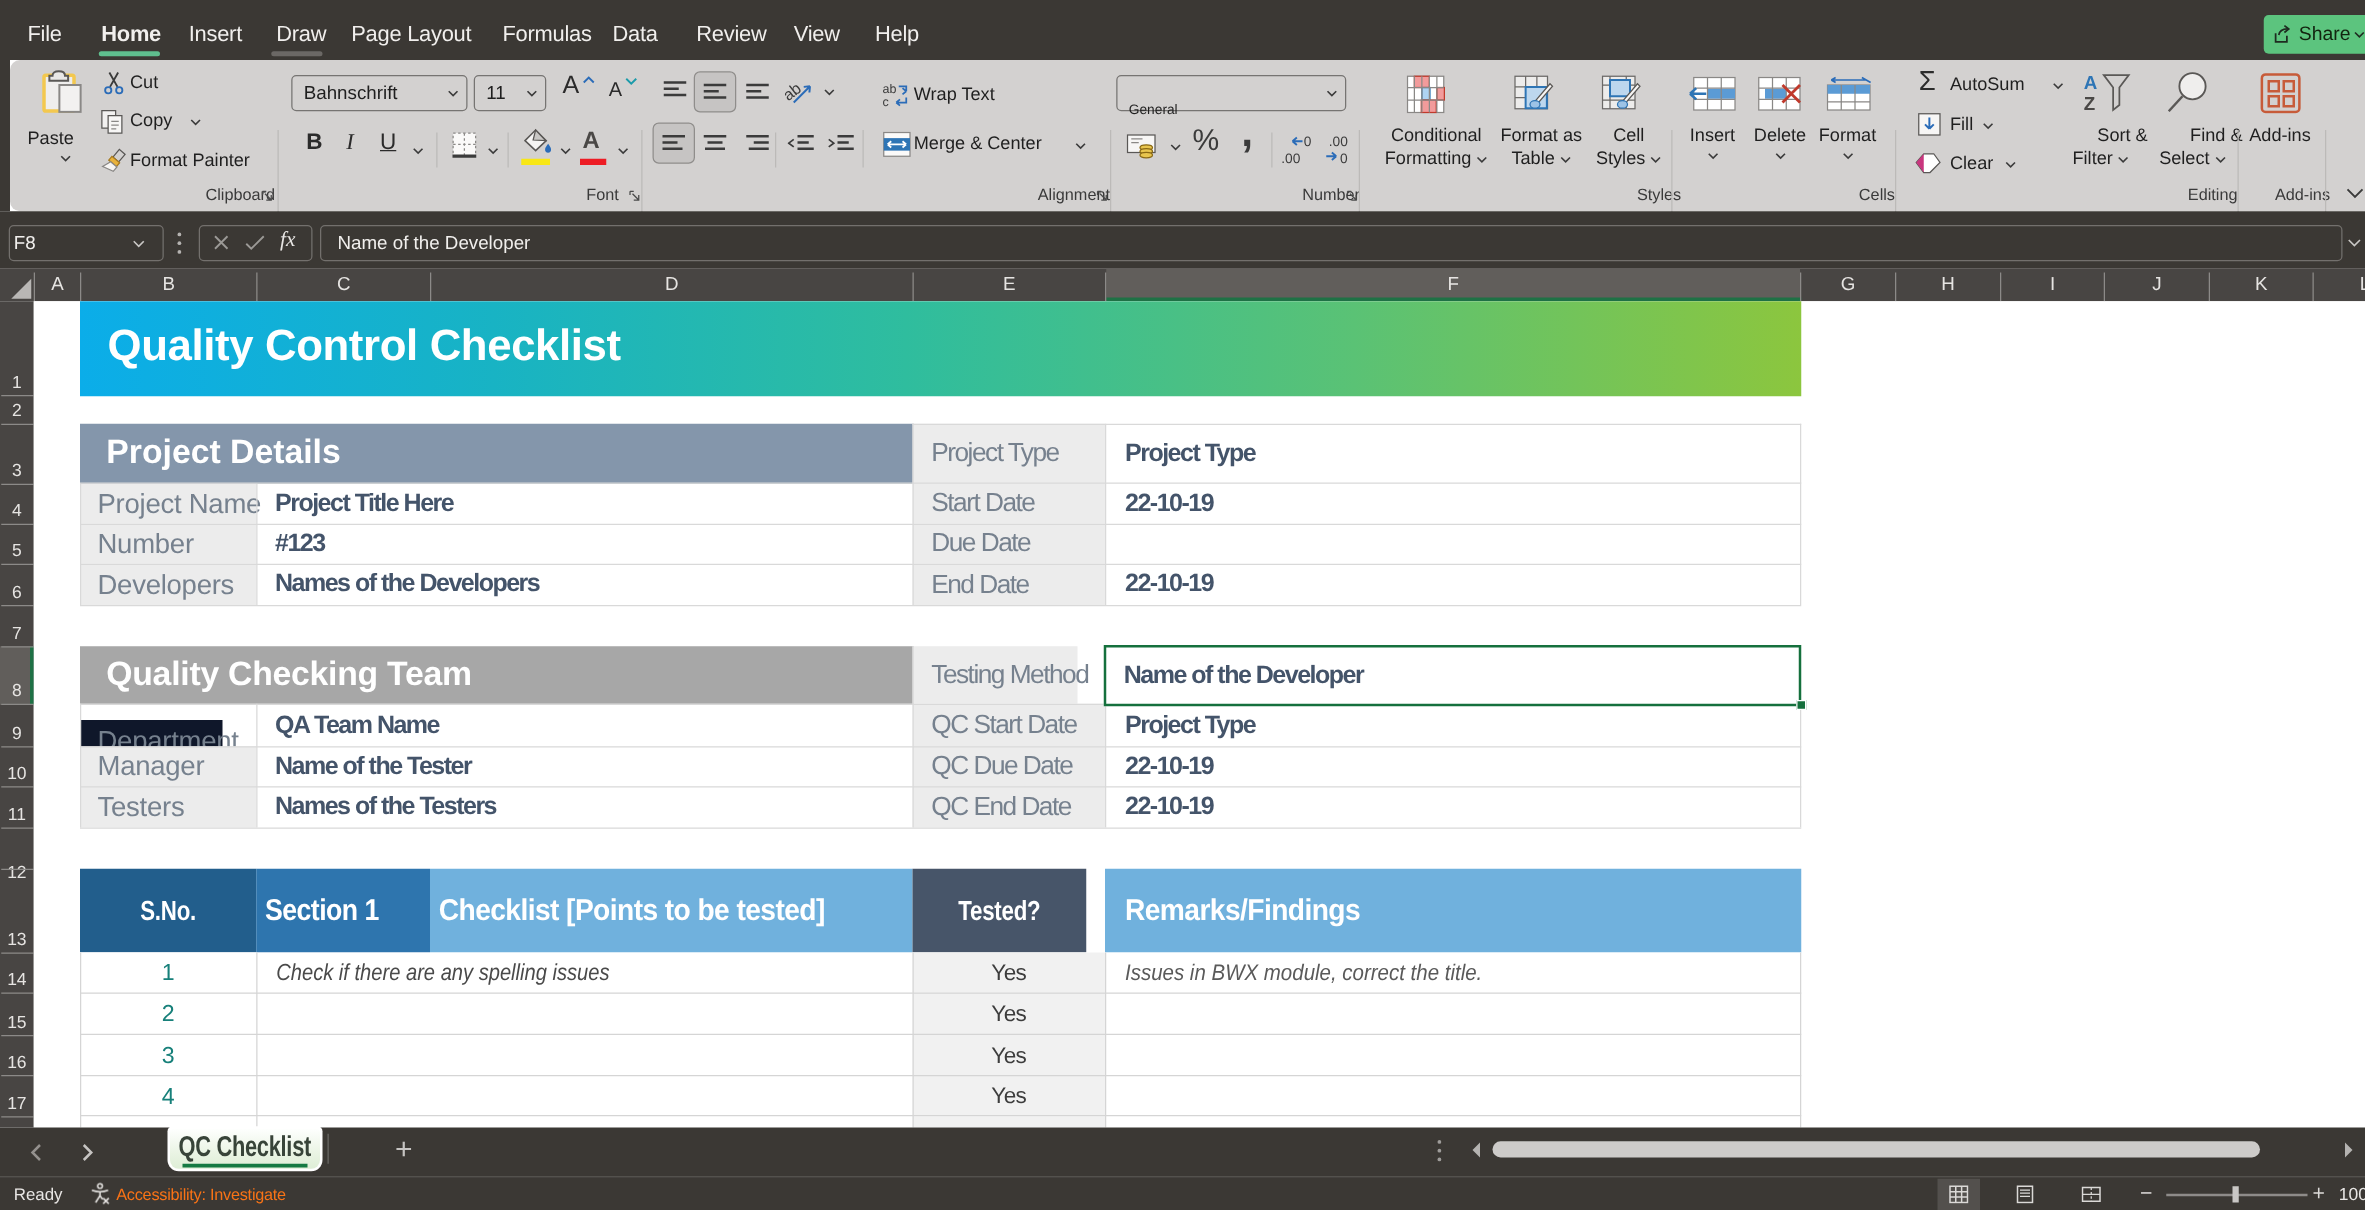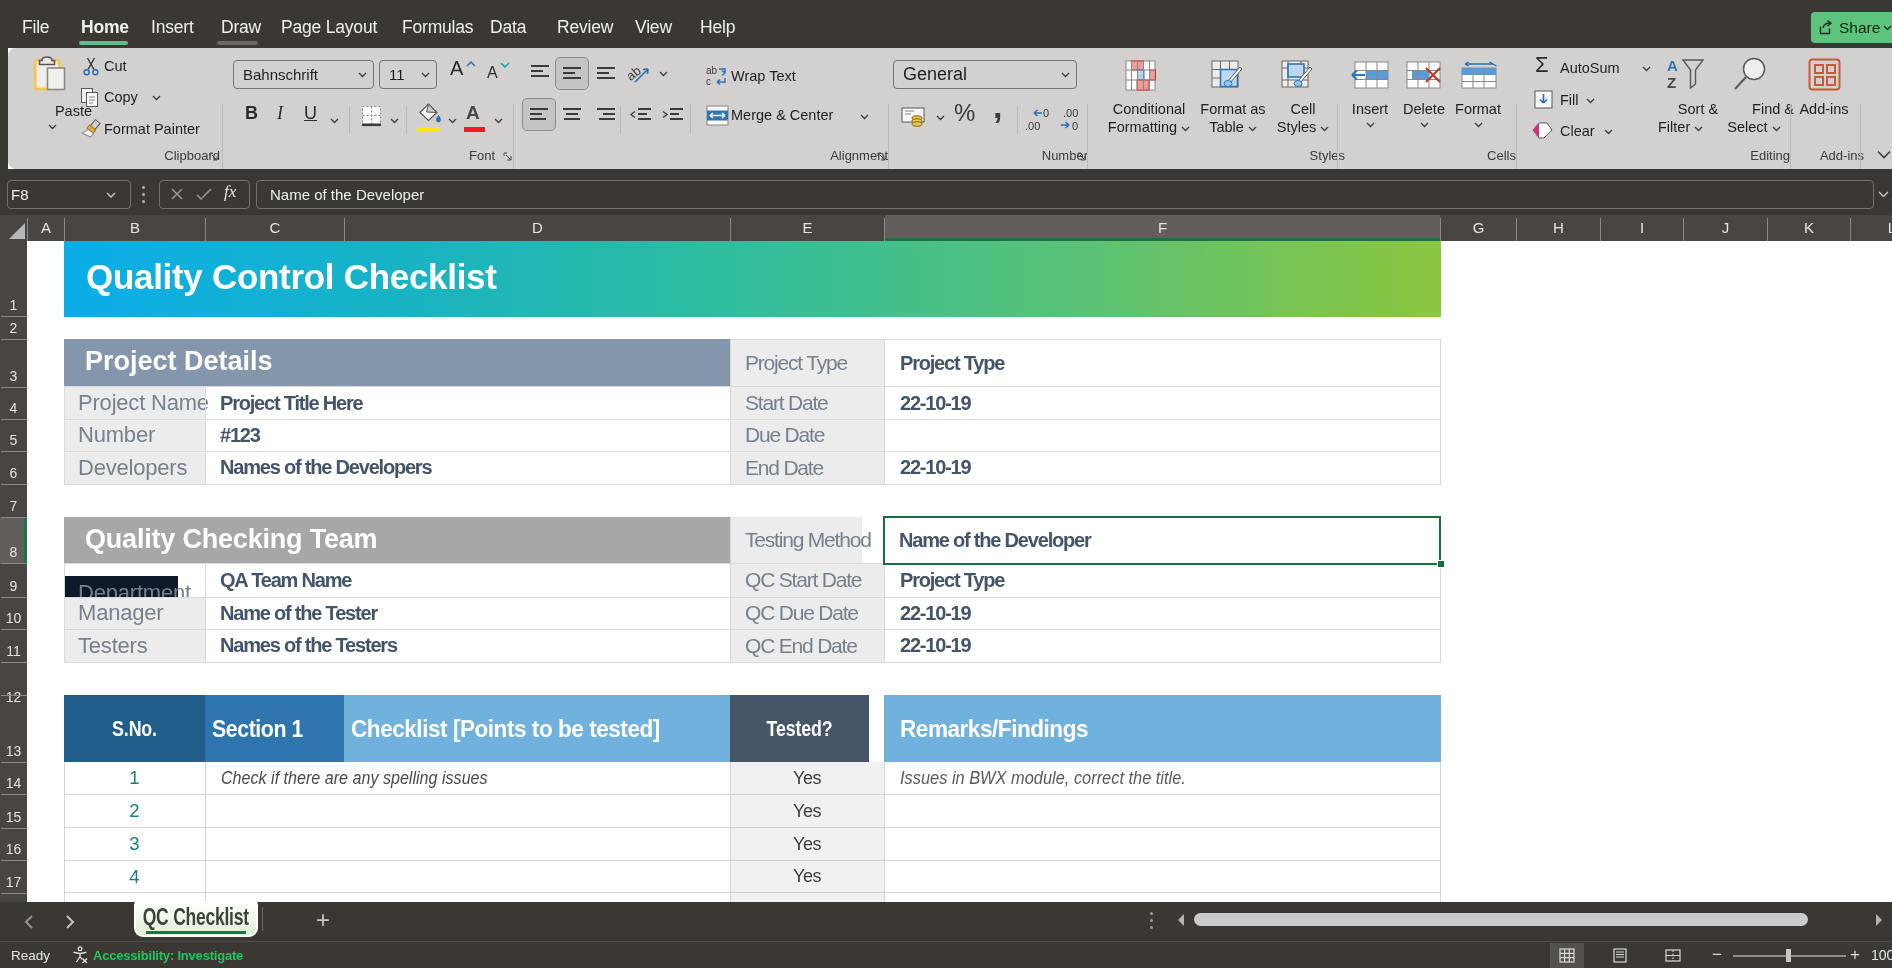--- a/index.html
+++ b/index.html
@@ -53,21 +53,21 @@
 <div class="a" style="left:0;top:48px;width:8px;height:121px;background:#3B3834"></div>
 <div class="a" style="left:8px;top:48px;width:1884px;height:121px;background:#D3D1D0;border-radius:8px 0 0 8px" id="ribbon">
 </div>
 <div class="a" style="left:8px;top:48px;width:1884px;height:121px" id="ribcontent">
 
   <svg class="a" style="left:24px;top:8px" width="36" height="38" viewBox="0 0 36 38">
     <rect x="3.2" y="4.2" width="24" height="28.6" rx="1.5" fill="#EFEEED" stroke="#F3C84F" stroke-width="2.8"></rect>
     <path d="M10 4.5c0-2 1.6-3.5 5-3.5s5 1.5 5 3.5h2.5v4h-15v-4z" fill="#E8E7E6" stroke="#5A5856" stroke-width="1.6"></path>
     <rect x="15.5" y="12" width="17" height="21.5" fill="#F2F1F0" stroke="#8A8886" stroke-width="1.6"></rect>
   </svg>
-  <div class="rtx" style="left:14px;top:55px;width:70px;text-align:right">Paste</div>
+  <div class="rtx" style="left:14px;top:55px;width:70px;text-align:left">Paste</div>
   <svg class="chev" style="left:40px;top:76px" viewBox="0 0 9 6">
       <path d="M1 1l3.5 3.5L8 1" fill="none" stroke="#3B3B3B" stroke-width="1.3"></path>
     </svg>
   <svg class="a" style="left:74px;top:9px" width="19" height="19" viewBox="0 0 19 19">
     <path d="M5.5 1L12 12.5M12.5 1L6 12.5" stroke="#3B3B3B" stroke-width="1.5"></path>
     <circle cx="4.6" cy="15.2" r="2.5" fill="none" stroke="#2B6CB8" stroke-width="1.5"></circle>
     <circle cx="13.4" cy="15.2" r="2.5" fill="none" stroke="#2B6CB8" stroke-width="1.5"></circle>
   </svg>
   <div class="rtx" style="left:96px;top:10px">Cut</div>
   <svg class="a" style="left:72px;top:39px" width="20" height="22" viewBox="0 0 20 22">
@@ -205,21 +205,21 @@
       <path d="M1 1l3.5 3.5L8 1" fill="none" stroke="#3B3B3B" stroke-width="1.3"></path>
     </svg>
   <div class="riblbl" style="left:505px;width:375px;top:100px">Alignment</div>
   <svg class="a" style="left:869px;top:104px" width="10" height="10" viewBox="0 0 10 10">
       <path d="M1 1h3M1 1v3" stroke="#4A4A4A"></path>
       <path d="M3 3l5 5M8 4v4h-4" fill="none" stroke="#4A4A4A"></path>
     </svg>
   <div class="sep" style="left:880px"></div>
 
   <div class="a" style="left:885px;top:12px;width:184px;height:29px;border:1px solid #767472;border-radius:4px"></div>
-  <div class="rtx" style="left:895px;top:18px;font-size:18px">General</div>
+  <div class="rtx" style="left:895px;top:32px;font-size:11px">General</div>
   <svg class="chev" style="left:1053px;top:24px" viewBox="0 0 9 6">
       <path d="M1 1l3.5 3.5L8 1" fill="none" stroke="#3B3B3B" stroke-width="1.3"></path>
     </svg>
   <svg class="a" style="left:893px;top:59px" width="26" height="22" viewBox="0 0 26 22">
     <rect x="1" y="1" width="22" height="14" fill="#F7F6F5" stroke="#5A5856"></rect>
     <path d="M4 4h9M4 7h6" stroke="#8A8886"></path>
     <ellipse cx="16" cy="11" rx="5" ry="2.2" fill="#E8C54E" stroke="#8A6914"></ellipse>
     <ellipse cx="16" cy="14" rx="5" ry="2.2" fill="#E8C54E" stroke="#8A6914"></ellipse>
     <ellipse cx="16" cy="17" rx="5" ry="2.2" fill="#E8C54E" stroke="#8A6914"></ellipse>
   </svg>
@@ -648,21 +648,21 @@
     </svg>
 </div>
 
 <div class="a" style="left:0;top:941px;width:1892px;height:27px;background:#3B3834;border-top:1px solid #504D4A">
   <div class="a" style="left:11px;top:6px;font-size:13.5px;color:#E8E6E4">Ready</div>
   <svg class="a" style="left:71px;top:946px;position:fixed" width="18" height="18" viewBox="0 0 18 18">
     <circle cx="9" cy="2.8" r="1.9" fill="none" stroke="#E8E6E4" stroke-width="1.2"></circle>
     <path d="M2.5 6.2c4.2 1.5 8.8 1.5 13 0M9 7v3.5M9 10.5L5.5 16M9 10.5l2 3" fill="none" stroke="#E8E6E4" stroke-width="1.3"></path>
     <path d="M11.5 12.5l4.5 4.5M16 12.5l-4.5 4.5" stroke="#E8E6E4" stroke-width="1.3"></path>
   </svg>
-  <div class="a" style="left:93px;top:6px;font-size:13px;font-weight:700;color:#22c55e;letter-spacing:-.2px">Accessibility: Investigate</div>
+  <div class="a" style="left:93px;top:6px;font-size:13px;font-weight:400;color:#f97316;letter-spacing:-.2px">Accessibility: Investigate</div>
   <div class="a" style="left:1550px;top:1px;width:34px;height:25px;background:#53504D"></div>
   <svg class="a" style="left:1559px;top:6px" width="16" height="15" viewBox="0 0 16 15">
       <rect x="1" y="1" width="14" height="13" fill="none" stroke="#DBD9D7" stroke-width="1.2"></rect>
       <path d="M1 5.3h14M1 9.6h14M5.6 1v13M10.3 1v13" stroke="#DBD9D7" stroke-width="1.2"></path>
     </svg>
   <svg class="a" style="left:1612px;top:6px" width="16" height="15" viewBox="0 0 16 15">
       <rect x="2" y="1" width="12" height="13" fill="none" stroke="#DBD9D7" stroke-width="1.2"></rect>
       <path d="M4 4h8M4 6.5h8M4 9h8" stroke="#DBD9D7"></path>
     </svg>
   <svg class="a" style="left:1665px;top:6px" width="16" height="15" viewBox="0 0 16 15">

